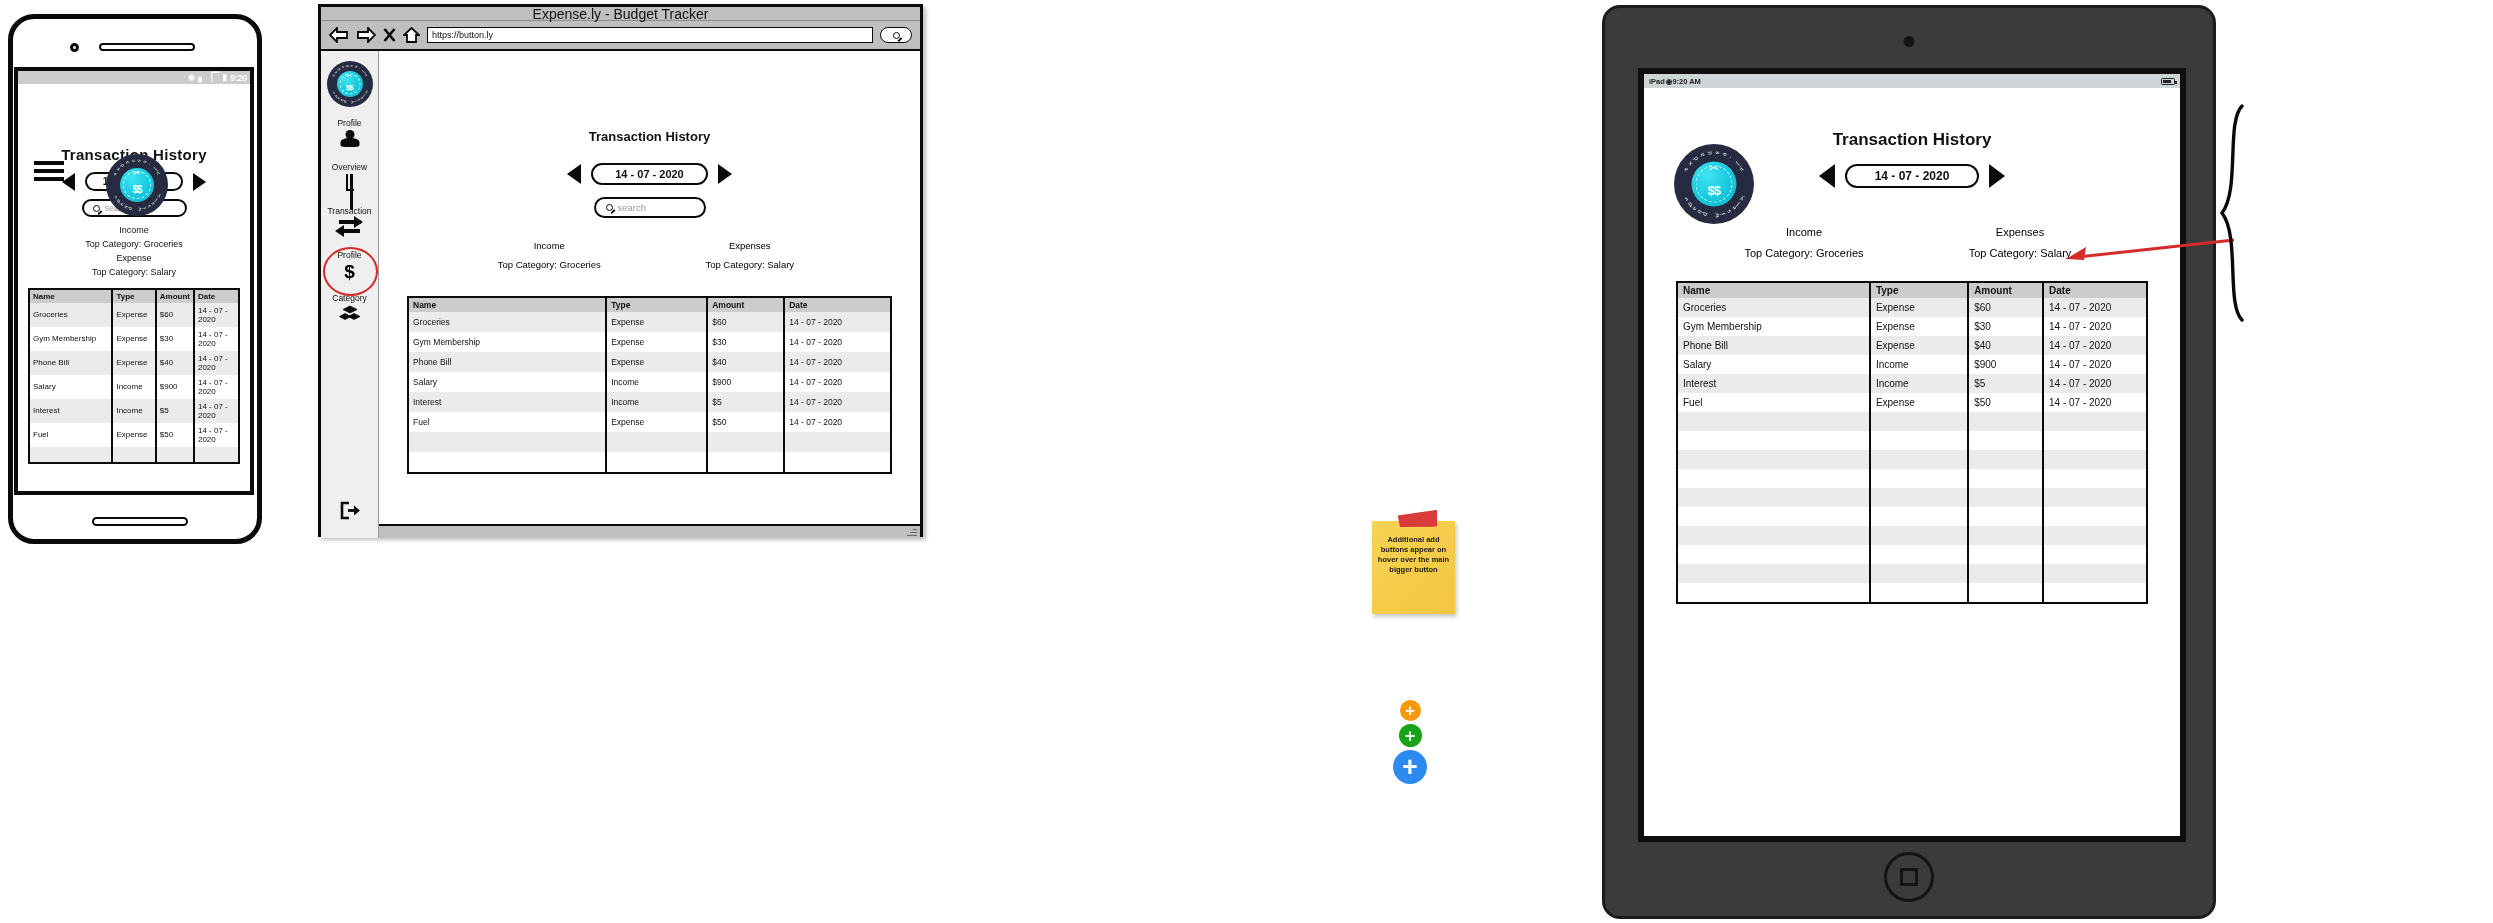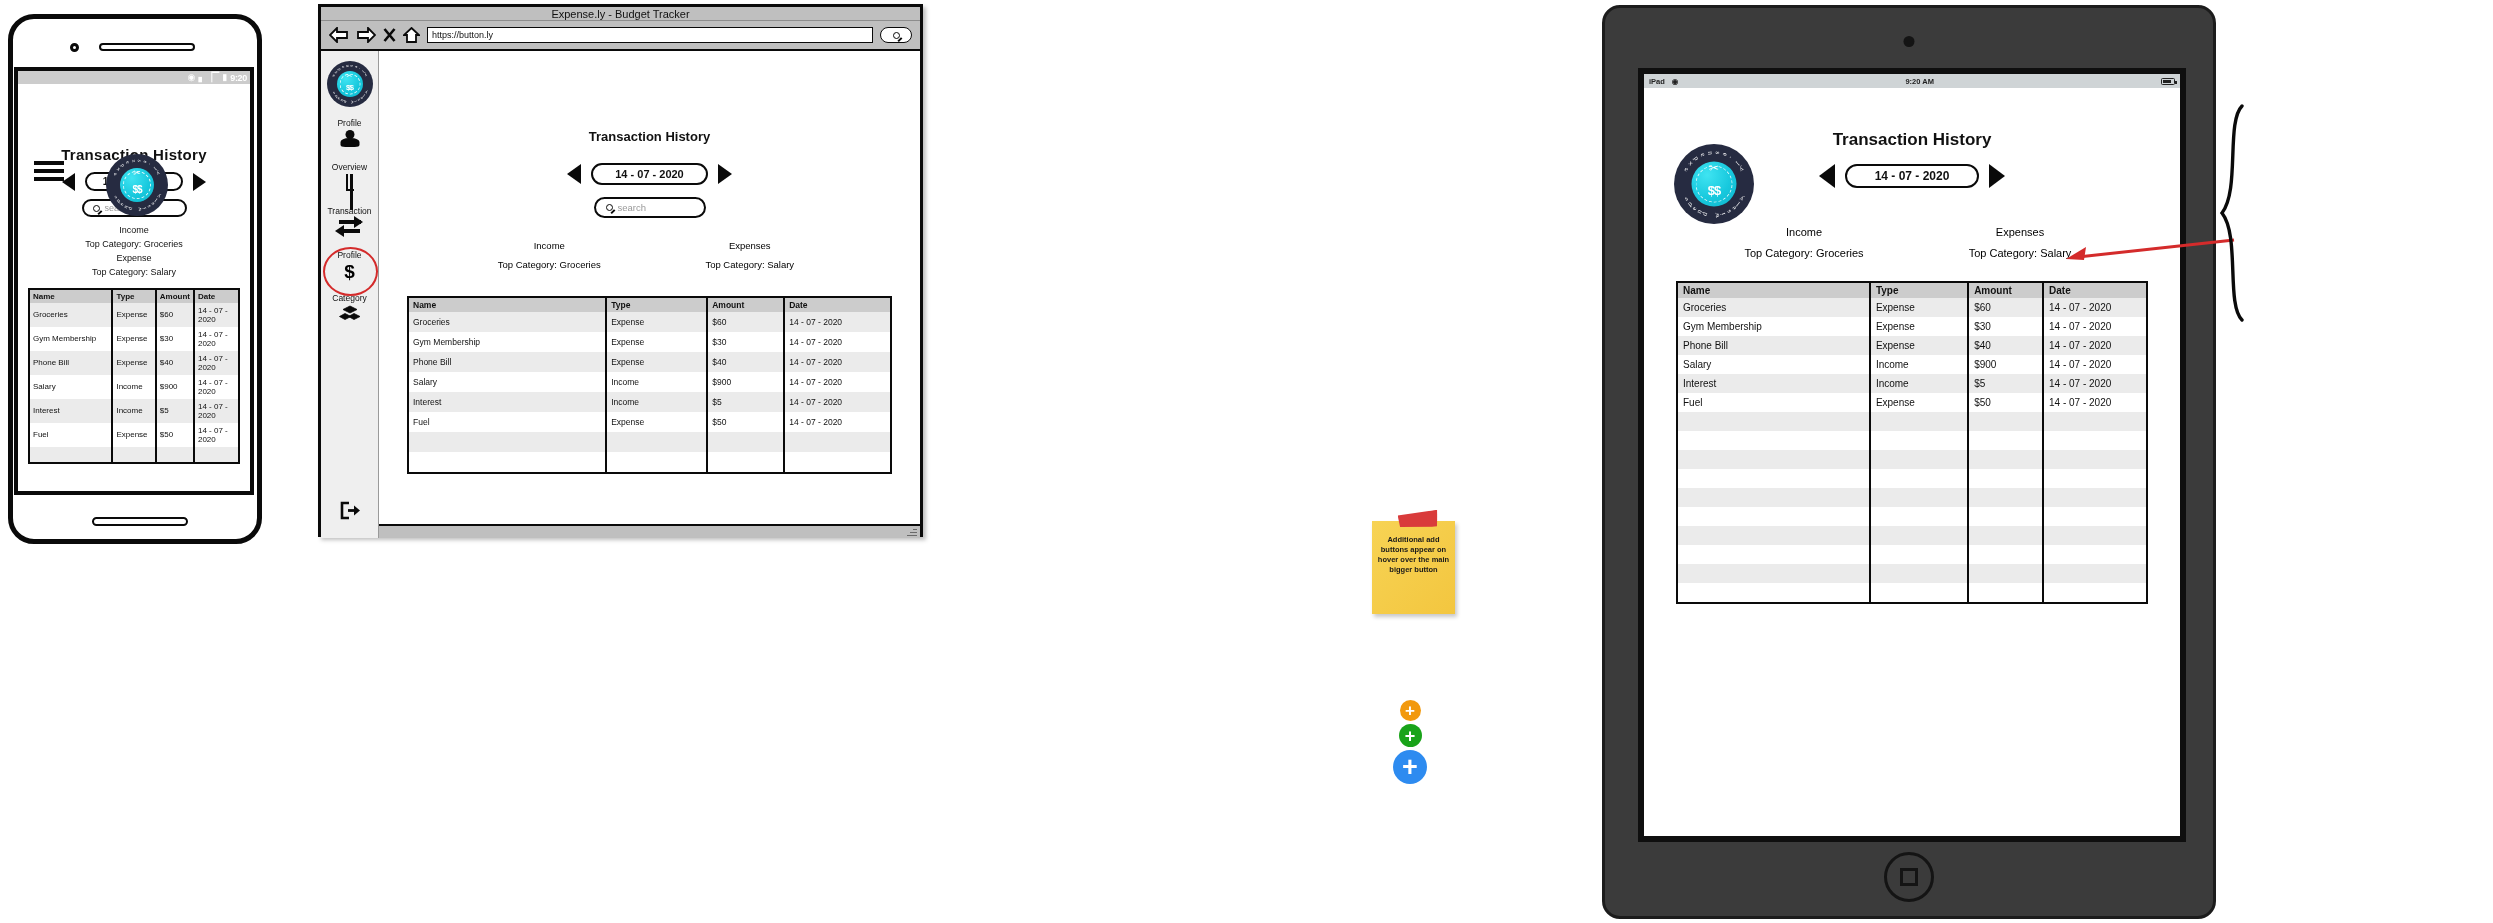--- a/index.html
+++ b/index.html
@@ -141,21 +141,21 @@
   
   #browser {
     position:absolute; left:318px; top:4px; width:605px; height:533px;
     border:3px solid #0a0a0a; background:#fff;
     box-shadow: 3px 3px 4px rgba(0,0,0,.25);
   }
   #browser-titlebar {
     height:14px; background:#bfbfbf; border-bottom:1px solid #8d8d8d;
     display:flex; align-items:center; justify-content:center;
   }
-  #browser-title { font-size:11px; color:#111; }
+  #browser-title { font-size:14px; color:#111; }
   #browser-toolbar {
     height:30px; background:#bfbfbf; display:flex; align-items:center; gap:7px;
     padding:0 8px; border-bottom:2px solid #0a0a0a;
   }
   .navarrow { position:relative; width:20px; height:16px; cursor:pointer; }
   .navarrow svg { display:block; }
   #urlbar {
     flex:1; height:16px; background:#fff; border:1.6px solid #0a0a0a;
     display:flex; align-items:center; padding:0 4px; font-size:9px; color:#111;
   }
@@ -240,22 +240,22 @@
   }
   #tablet-home i { width:18px; height:18px; border:3px solid #141414; }
   #tablet-screen {
     position:absolute; left:33px; top:60px; width:548px; height:774px;
     background:#fff; border:6px solid #0f0f0f; overflow:hidden;
   }
   #t-statusbar {
     height:14px; background:#cfd4d6; display:flex; align-items:center;
     padding:0 5px; font-size:7.5px; color:#222; font-weight:bold;
   }
-  #t-sb-left { display:flex; align-items:center; gap:7px;text-align:right; }
-  #t-sb-center { flex:1; text-align:center; }
+  #t-sb-left { display:flex; align-items:center; gap:1px;text-align:right; }
+  #t-sb-center { flex:1; }
   #t-battery { width:14px; height:7px; border:1.2px solid #222; border-radius:1.5px;
     position:relative; }
   #t-battery i { position:absolute; left:1px; top:1px; bottom:1px; width:8px; background:#222; }
   #t-battery:after { content:""; position:absolute; right:-2.5px; top:2px; width:1.5px; height:3px; background:#222; }
   #t-body { position:relative; height:748px; }
   #t-logo { position:absolute; left:30px; top:14px; width:80px; height:80px; }
   #t-logo .inner { width:45px; height:45px; }
   #t-logo .dots { width:37px; height:37px; }
   #t-logo .money { font-size:13px; }
   #t-logo .scissors { font-size:12px; }

